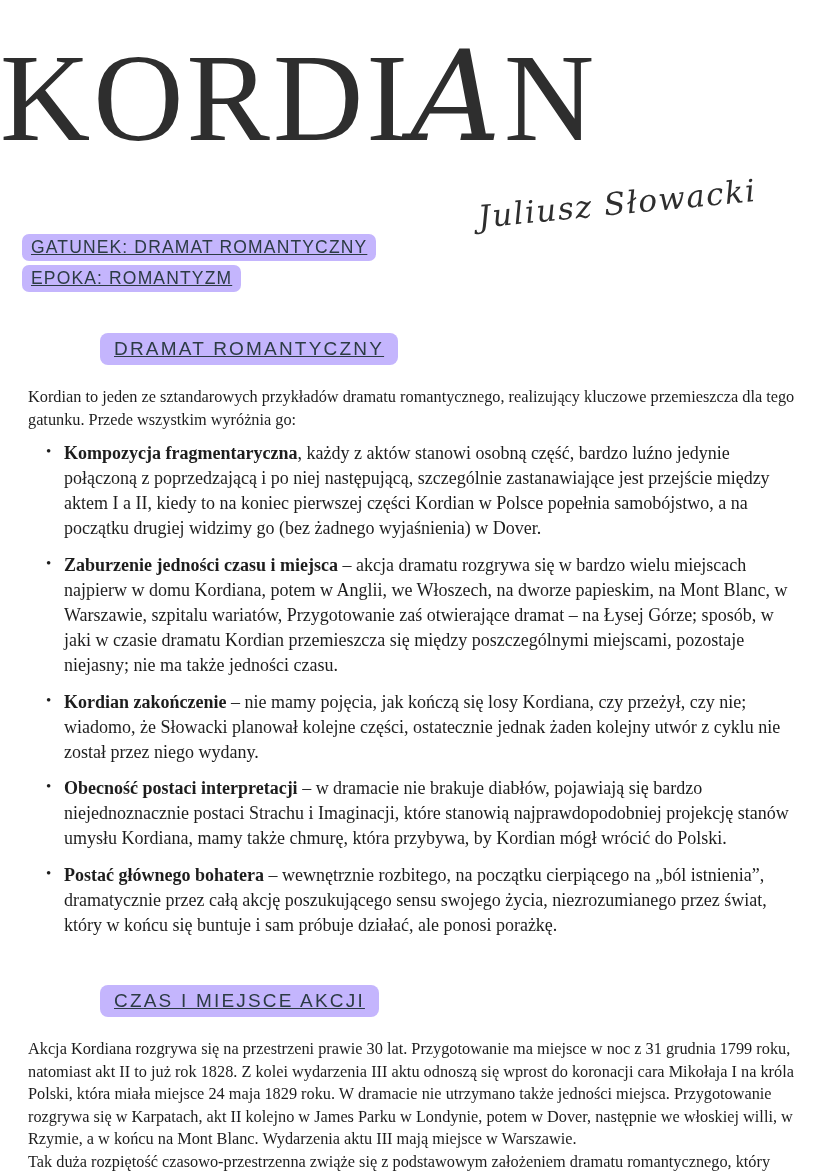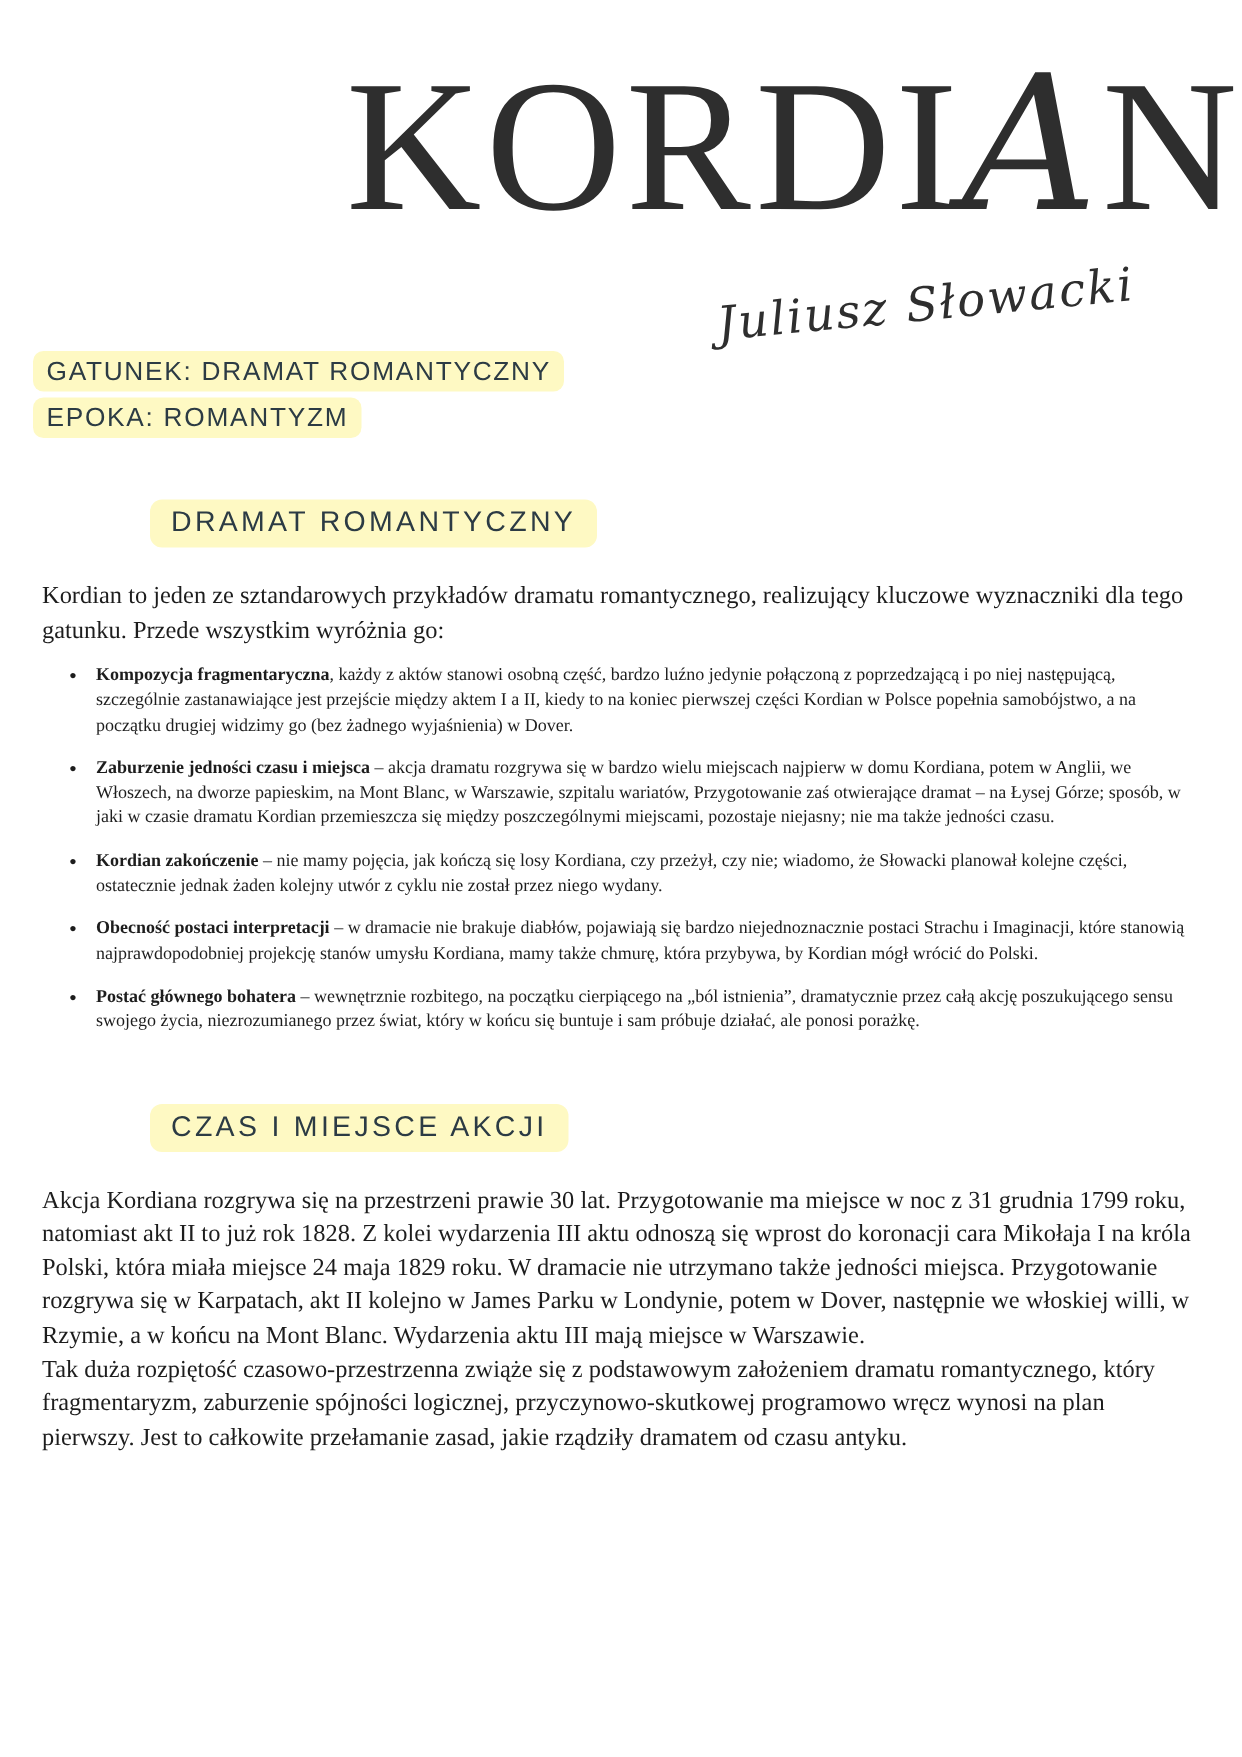--- a/index.html
+++ b/index.html
@@ -30,21 +30,21 @@
     position: relative;
     height: 232px;
   }
   .book-title {
     margin: 0;
     padding: 0;
     position: absolute;
     left: 0;
     right: 0;
     top: 34px;
-    text-align: right;
+    text-align: left;
     font-family: "Liberation Serif", "DejaVu Serif", serif;
     font-weight: 400;
     font-size: 125px;
     line-height: 1.0;
     letter-spacing: 3px;
     color: #2e2e2e;
     white-space: nowrap;
   }
   .book-title .swash-a {
     font-style: italic;
@@ -60,26 +60,27 @@
     font-size: 31px;
     letter-spacing: 1.5px;
     color: #2e2e2e;
     transform: rotate(-5.5deg);
     transform-origin: right center;
     white-space: nowrap;
   }
 
   
   .hl {
-    background: #fef9c3;
+    background: #c4b5fd;
     border-radius: 7px;
     box-decoration-break: clone;
     -webkit-box-decoration-break: clone;
     padding: 3px 9px 4px 9px;
     color: #2c3b44;
+    text-decoration: underline;
   }
 
   .meta-block {
     margin: 0 0 0 22px;
     font-family: "Liberation Sans", "DejaVu Sans", sans-serif;
     font-size: 17.5px;
     line-height: 1.78;
     letter-spacing: 1.15px;
     color: #2c3b44;
     max-width: 460px;
@@ -111,21 +112,21 @@
   }
   ul.bullets {
     list-style: none;
     margin: 0;
     padding: 0;
   }
   ul.bullets > li {
     position: relative;
     padding-left: 22px;
     margin: 0 0 12px 14px;
-    font-size: 12px;
+    font-size: 18px;
     line-height: 1.385;
     color: #1d1d1d;
   }
   ul.bullets > li:last-child { margin-bottom: 0; }
   ul.bullets > li::before {
     content: "\2022";
     position: absolute;
     left: 4px;
     top: 0;
     font-size: 15px;
@@ -154,21 +155,21 @@
     <span class="line"><span class="hl">EPOKA: ROMANTYZM</span></span>
   </div>
 
   <div class="spacer-l"></div>
 
   <div class="section-heading"><span class="hl">DRAMAT ROMANTYCZNY</span></div>
 
   <div class="spacer-m"></div>
 
   <div class="body-wrap">
-    <p class="para">Kordian to jeden ze sztandarowych przykładów dramatu romantycznego, realizujący kluczowe wyznaczniki dla tego gatunku. Przede wszystkim wyróżnia go:</p>
+    <p class="para">Kordian to jeden ze sztandarowych przykładów dramatu romantycznego, realizujący kluczowe przemieszcza dla tego gatunku. Przede wszystkim wyróżnia go:</p>
 
     <div class="spacer-xs"></div>
 
     <ul class="bullets">
       <li><span class="lead">Kompozycja fragmentaryczna</span><span>, każdy z aktów stanowi osobną część, bardzo luźno jedynie połączoną z poprzedzającą i po niej następującą, szczególnie zastanawiające jest przejście między aktem I a II, kiedy to na koniec pierwszej części Kordian w Polsce popełnia samobójstwo, a na początku drugiej widzimy go (bez żadnego wyjaśnienia) w Dover.</span></li>
       <li><span class="lead">Zaburzenie jedności czasu i miejsca</span><span> – akcja dramatu rozgrywa się w bardzo wielu miejscach najpierw w domu Kordiana, potem w Anglii, we Włoszech, na dworze papieskim, na Mont Blanc, w Warszawie, szpitalu wariatów, Przygotowanie zaś otwierające dramat – na Łysej Górze; sposób, w jaki w czasie dramatu Kordian przemieszcza się między poszczególnymi miejscami, pozostaje niejasny; nie ma także jedności czasu.</span></li>
       <li><span class="lead">Kordian zakończenie</span><span> – nie mamy pojęcia, jak kończą się losy Kordiana, czy przeżył, czy nie; wiadomo, że Słowacki planował kolejne części, ostatecznie jednak żaden kolejny utwór z cyklu nie został przez niego wydany.</span></li>
       <li><span class="lead">Obecność postaci interpretacji</span><span> – w dramacie nie brakuje diabłów, pojawiają się bardzo niejednoznacznie postaci Strachu i Imaginacji, które stanowią najprawdopodobniej projekcję stanów umysłu Kordiana, mamy także chmurę, która przybywa, by Kordian mógł wrócić do Polski.</span></li>
       <li><span class="lead">Postać głównego bohatera</span><span> – wewnętrznie rozbitego, na początku cierpiącego na „ból istnienia”, dramatycznie przez całą akcję poszukującego sensu swojego życia, niezrozumianego przez świat, który w końcu się buntuje i sam próbuje działać, ale ponosi porażkę.</span></li>
     </ul>

